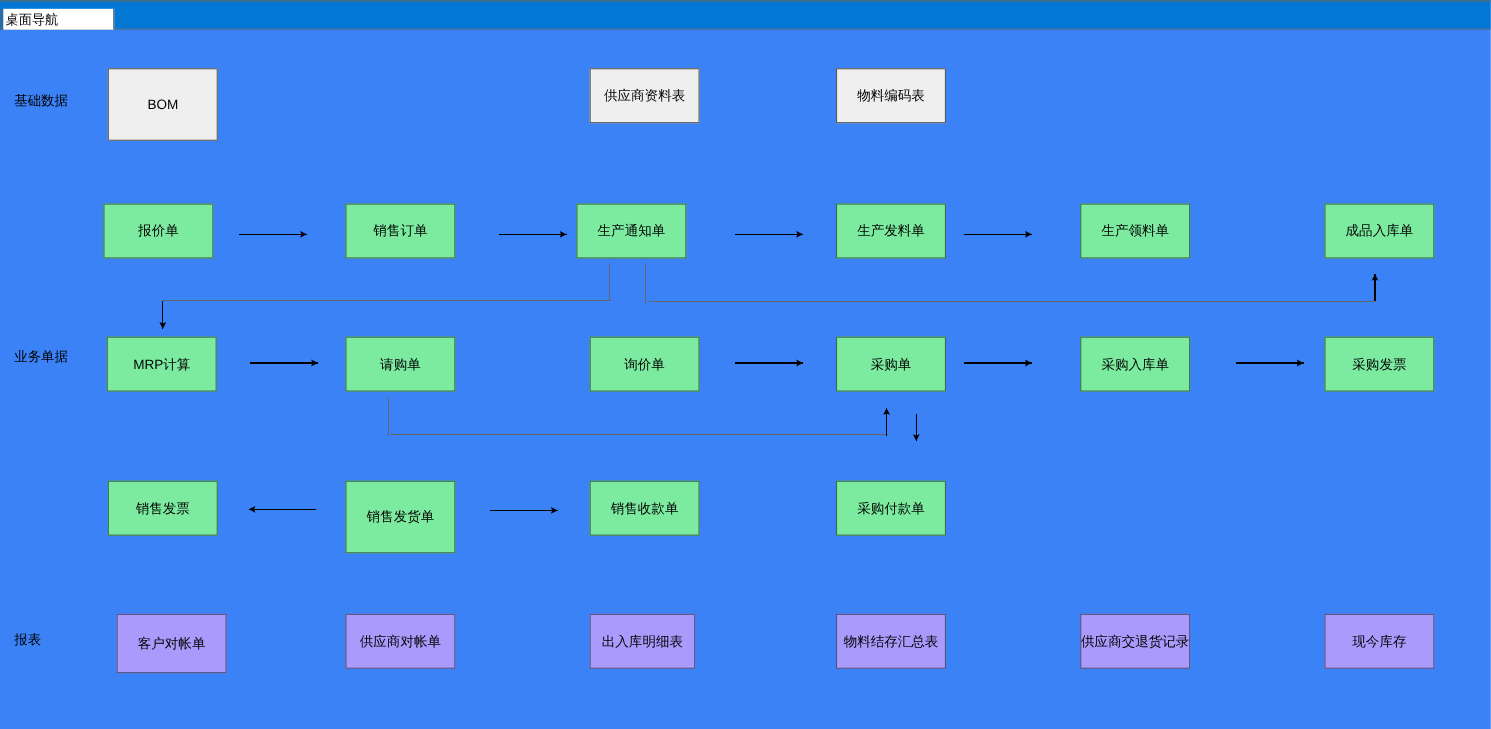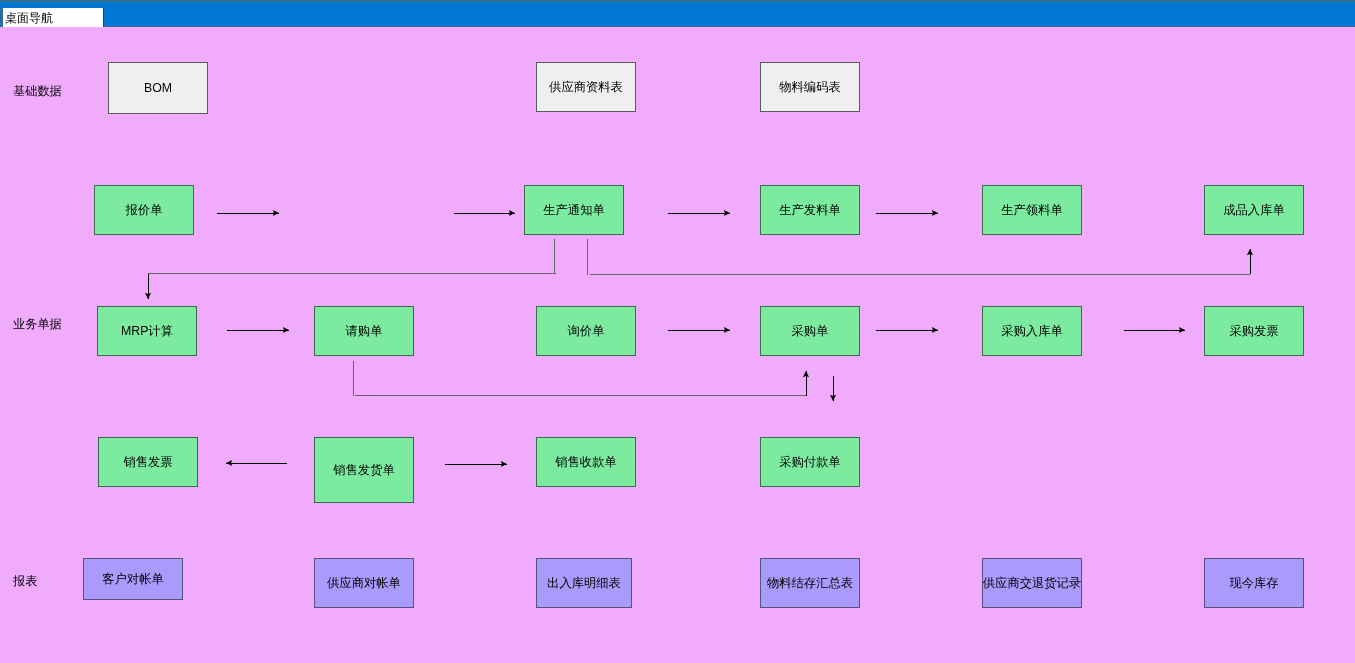--- a/index.html
+++ b/index.html
@@ -1,18 +1,18 @@
 <!DOCTYPE html>
 <html><head>
 <meta charset="utf-8">
 <title>desktop navigation</title>
 <style>
 html,body{margin:0;padding:0;}
 body{width:1355px;height:663px;background:#ffffff;font-family:"Liberation Sans",sans-serif;overflow:hidden;}
-#stage{position:relative;width:1355px;height:663px;background:#f0abfc;}
+#stage{position:relative;width:1355px;height:663px;background:#3b82f6;}
 .tab-strip{position:absolute;left:0;top:0;width:1355px;height:26px;background:#0277d4;}
 .tab-strip-shade{position:absolute;left:0;top:0;width:1355px;height:2px;background:#3a6f93;}
 .tab-strip-edge{position:absolute;left:0;top:26px;width:1355px;height:1px;background:#4b6a85;}
 .tab-shadow{position:absolute;left:0;top:8px;width:3px;height:19px;background:#2e6ba3;}
 .tab{position:absolute;left:3px;top:8px;width:101px;height:19px;background:#ffffff;border-right:1px solid #244a6b;box-sizing:border-box;}
 .tab-label{position:absolute;left:5px;top:10px;height:19px;line-height:16px;font-size:12px;color:#000;white-space:nowrap;}
 .row-label{position:absolute;font-size:12.2px;line-height:14px;color:#000;white-space:nowrap;text-align:center;}
 .node{position:absolute;box-sizing:border-box;border:1px solid;display:flex;align-items:center;justify-content:center;
  font-size:12.3px;line-height:14px;color:#000;white-space:nowrap;}
 .node.grey{background:#efefef;border-color:#595959;}
@@ -62,31 +62,34 @@
     <path d="M 833 376 L 833 401" fill="none" stroke="#000000" stroke-width="1" shape-rendering="crispEdges"></path>
     <polygon points="833,401 829.9,394.8 833,396 836.1,394.8" fill="#000000"></polygon>
     <path d="M 287 463 L 226 463" fill="none" stroke="#000000" stroke-width="1" shape-rendering="crispEdges"></path>
     <polygon points="226,463 232.2,459.9 231,463 232.2,466.1" fill="#000000"></polygon>
     <path d="M 445 464 L 507 464" fill="none" stroke="#000000" stroke-width="1" shape-rendering="crispEdges"></path>
     <polygon points="507,464 500.8,460.9 502,464 500.8,467.1" fill="#000000"></polygon>
   </svg>
   <div class="row-label" style="left:13px;top:84px">基础数据</div>
   <div class="row-label" style="left:13px;top:317px">业务单据</div>
   <div class="row-label" style="left:13px;top:574px">报表</div>
-  <div class="node grey" style="left:108px;top:62px;width:100px;height:52px">
+  <div class="node grey" style="left:98px;top:62px;width:100px;height:66px">
       <span>BOM</span>
     </div>
   <div class="node grey" style="left:760px;top:62px;width:100px;height:50px">
       <span>物料编码表</span>
     </div>
   <div class="node grey" style="left:536px;top:62px;width:100px;height:50px">
       <span>供应商资料表</span>
     </div>
   <div class="node green" style="left:94px;top:185px;width:100px;height:50px">
       <span>报价单</span>
+    </div>
+  <div class="node green" style="left:314px;top:185px;width:100px;height:50px">
+      <span>销售订单</span>
     </div>
   <div class="node green" style="left:524px;top:185px;width:100px;height:50px">
       <span>生产通知单</span>
     </div>
   <div class="node green" style="left:760px;top:185px;width:100px;height:50px">
       <span>生产发料单</span>
     </div>
   <div class="node green" style="left:982px;top:185px;width:100px;height:50px">
       <span>生产领料单</span>
     </div>
@@ -116,21 +119,21 @@
     </div>
   <div class="node green" style="left:314px;top:437px;width:100px;height:66px">
       <span>销售发货单</span>
     </div>
   <div class="node green" style="left:536px;top:437px;width:100px;height:50px">
       <span>销售收款单</span>
     </div>
   <div class="node green" style="left:760px;top:437px;width:100px;height:50px">
       <span>采购付款单</span>
     </div>
-  <div class="node purple" style="left:83px;top:558px;width:100px;height:42px">
+  <div class="node purple" style="left:106px;top:558px;width:100px;height:54px">
       <span>客户对帐单</span>
     </div>
   <div class="node purple" style="left:314px;top:558px;width:100px;height:50px">
       <span>供应商对帐单</span>
     </div>
   <div class="node purple" style="left:536px;top:558px;width:96px;height:50px">
       <span>出入库明细表</span>
     </div>
   <div class="node purple" style="left:760px;top:558px;width:100px;height:50px">
       <span>物料结存汇总表</span>

